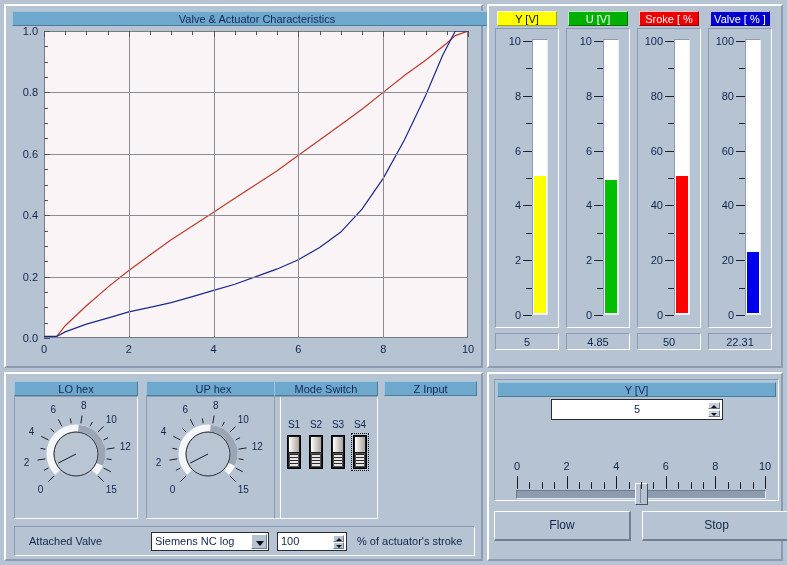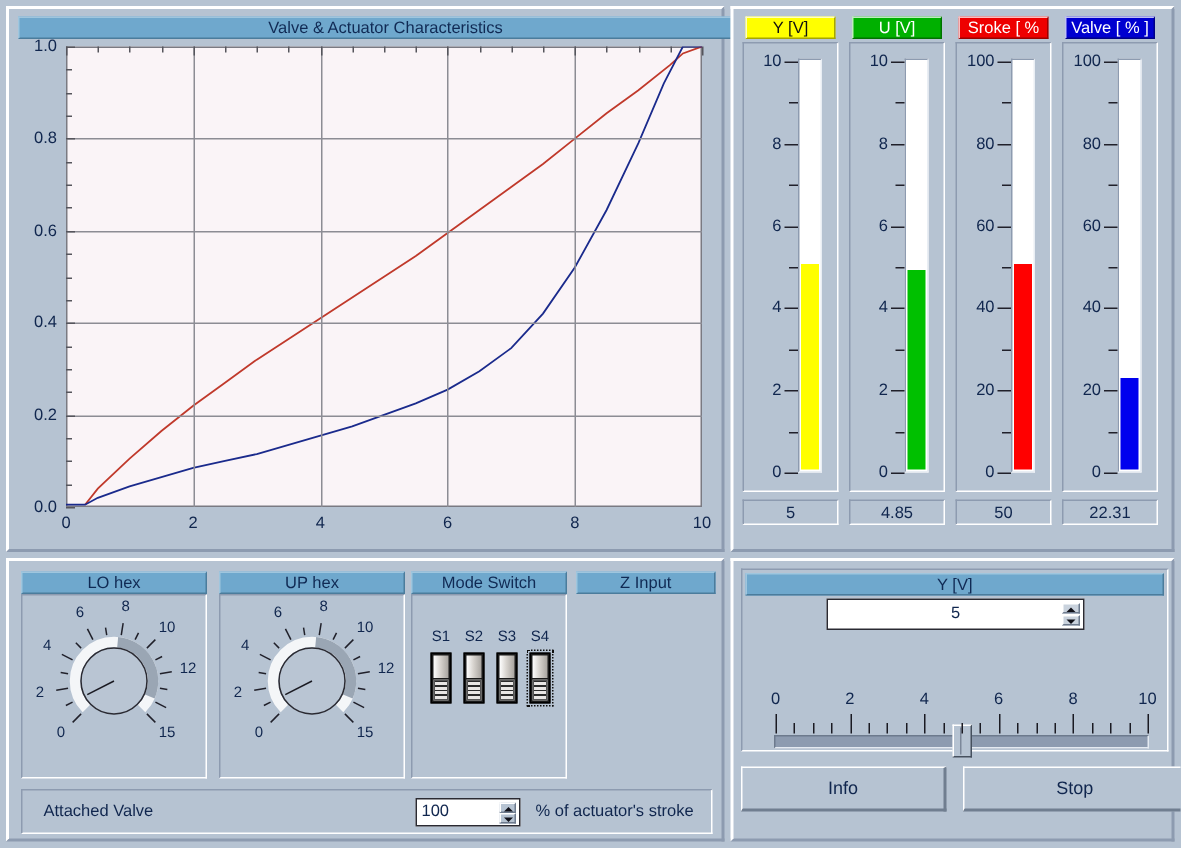--- a/index.html
+++ b/index.html
@@ -456,21 +456,21 @@
         <div class="knob-num" style="left: 11.6156px; top: 64.8217px;">2</div>
         <div class="knob-num" style="left: 16.4497px; top: 34.3005px;">4</div>
         <div class="knob-num" style="left: 38.3005px; top: 12.4497px;">6</div>
         <div class="knob-num" style="left: 68.8217px; top: 7.61558px;">8</div>
         <div class="knob-num" style="left: 96.3553px; top: 21.6447px;">10</div>
         <div class="knob-num" style="left: 110.384px; top: 49.1783px;">12</div>
         <div class="knob-num" style="left: 96.3553px; top: 92.3553px;">15</div>
       </div>
   </div>
 
-  <div class="subpanel" id="knob1" style="left:140px;top:7px;width:124px;height:138px;">
+  <div class="subpanel" id="knob1" style="left:140px;top:7px;width:135px;height:138px;">
     <div class="titlebar">UP hex</div>
     <div class="knobbox">
         <svg width="122" height="118" style="position: absolute; left: 0px; top: 0px;">
           <path d="M 42.61522368914976 75.38477631085024 A 26 26 0 1 1 79.38477631085024 75.38477631085024" fill="none" stroke="#f4f6f8" stroke-width="7"></path>
           <path d="M 63.44681614628137 31.11538892031992 A 26 26 0 0 1 84.86162026778351 67.3258451565043" fill="none" stroke="#9aa6b4" stroke-width="7"></path>
           <circle cx="61" cy="57" r="22" fill="#b9c5d3" stroke="#2a2a32" stroke-width="1"></circle>
           <line x1="39.07968978321702" y1="78.92031021678298" x2="33.42283553372464" y2="84.57716446627535" stroke="#20202a" stroke-width="1"></line>
           <line x1="33.37879775016059" y1="71.07370549192594" x2="28.92376512921875" y2="73.34365799062367" stroke="#20202a" stroke-width="1"></line>
           <line x1="30.38166144155073" y1="61.84946841624715" x2="22.480154716789627" y2="63.100944136569" stroke="#20202a" stroke-width="1"></line>
           <line x1="30.381661441550733" y1="52.15053158375284" x2="25.443219738575046" y2="51.368359258551685" stroke="#20202a" stroke-width="1"></line>
@@ -524,20 +524,24 @@
         </div>
       </div>
   </div>
 
   <div class="subpanel" id="zinput" style="left:378px;top:7px;width:93px;height:138px;">
     <div class="titlebar">Z Input</div>
   </div>
 
   <div id="valve-strip">
     <div id="valve-label">Attached Valve</div>
+    <div id="valve-select">
+      <span>Siemens NC log</span>
+      <span id="valve-arrow"></span>
+    </div>
     <div id="stroke-spin">
       <span>100</span>
       <span class="spin-btns">
         <div class="up"></div>
         <div class="dn"></div>
       </span>
     </div>
     <div id="stroke-unit">% of actuator's stroke</div>
   </div>
 </div>
@@ -577,15 +581,15 @@
         <div class="stick min" style="left: 237px;"></div>
         <div class="stick maj" style="left: 249px;"></div>
         <div class="snum" style="left: 1px;">0</div>
         <div class="snum" style="left: 50.6px;">2</div>
         <div class="snum" style="left: 100.2px;">4</div>
         <div class="snum" style="left: 149.8px;">6</div>
         <div class="snum" style="left: 199.4px;">8</div>
         <div class="snum" style="left: 249px;">10</div>
       </div>
   </div>
-  <div class="btn" id="info-btn">Info</div>
+  <div class="btn" id="info-btn">Flow</div>
   <div class="btn" id="stop-btn">Stop</div>
 </div>
 
 </body></html>

